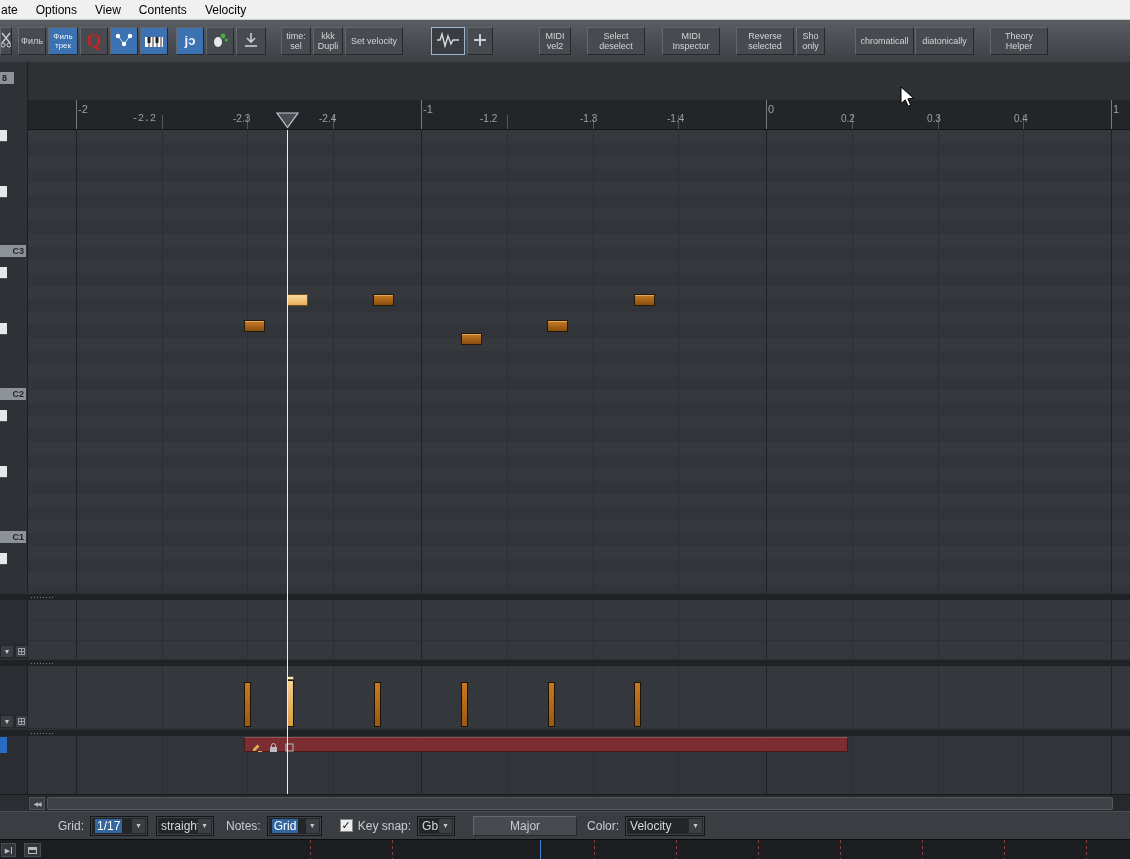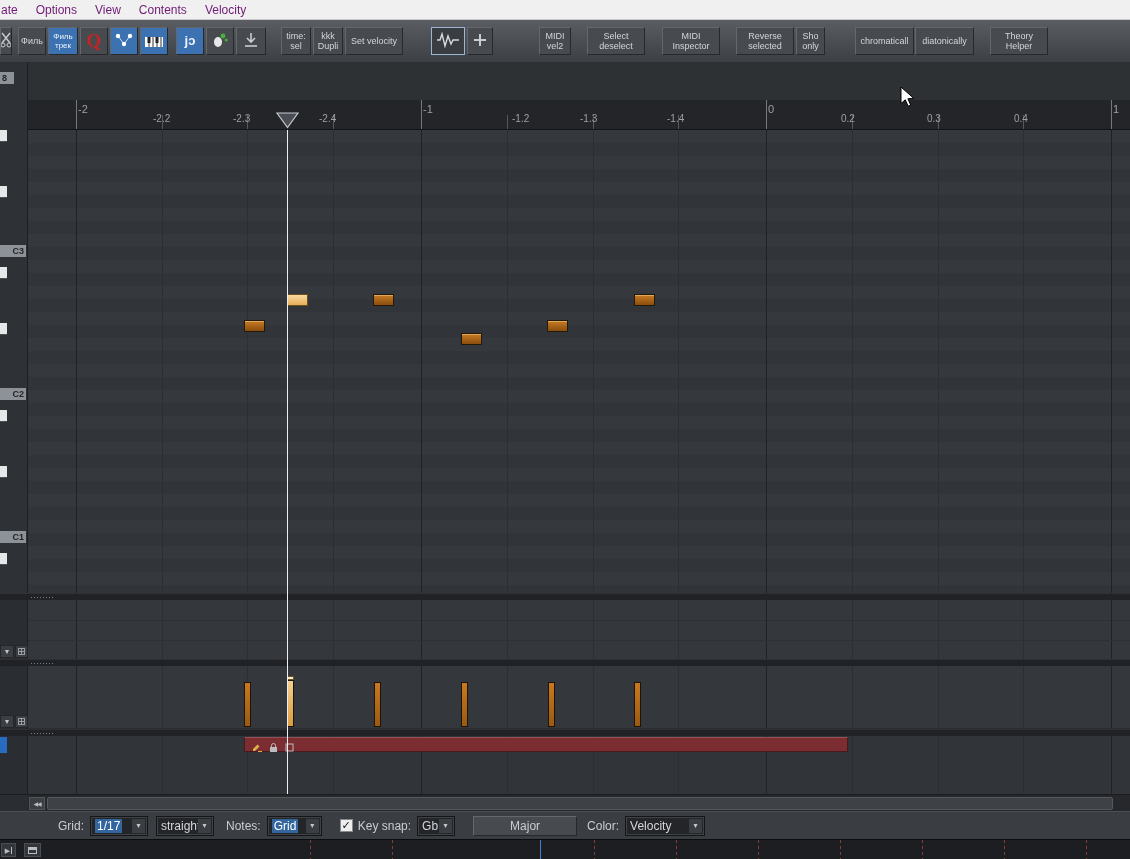--- a/index.html
+++ b/index.html
@@ -2,21 +2,21 @@
 <html><head>
 <meta charset="utf-8">
 <style>
   *{margin:0;padding:0;box-sizing:border-box}
   html,body{background:#222}
   #page{position:relative;width:1130px;height:859px;background:#2e3134;overflow:hidden;
         font-family:"Liberation Sans",sans-serif;-webkit-font-smoothing:antialiased}
 
   
   #menu-bar{position:absolute;left:0;top:0;width:1130px;height:20px;background:#f0f0f0;
-            border-bottom:1px solid #c9c9c9;display:flex;align-items:flex-end;font-size:12px;color:#701a75}
+            border-bottom:1px solid #c9c9c9;display:flex;align-items:flex-end;font-size:12px;color:#000000}
   .menu-item{padding:0 9px;height:100%;display:flex;align-items:center;cursor:default}
   .menu-item:first-child{padding-left:1px}
 
   
   #toolbar{position:absolute;left:0;top:20px;width:1130px;height:42px;
            background:linear-gradient(#5a5d62,#3c3f43);display:flex;align-items:center}
   .tb-btn{height:28px;flex:none;background:#474a4f;border:1px solid #26282b;border-top-color:#64676c;
           border-left-color:#64676c;display:flex;flex-direction:column;align-items:center;justify-content:center;
           color:#d3d6d9;font-size:9px;line-height:10px;overflow:hidden;cursor:default}
   .tb-btn.blue{background:#3c72b2;color:#eef4fb}
@@ -260,29 +260,29 @@
         <div class="olabel">C1</div>
       </div>
       <div class="okey top8" style="top: 10px;">
         <div class="olabel">8</div>
       </div>
     </div>
   <div id="ruler">
       <div class="tick major" style="left: 48px;"></div>
       <div class="rlabel major" style="left: 50px;">-2</div>
       <div class="tick" style="left: 134px;"></div>
-      <div class="rlabel" style="left: 125px;">-2.2</div>
+      <div class="rlabel" style="left: 104px; font-family: Liberation Mono, monospace;">-2.2</div>
       <div class="tick" style="left: 219px;"></div>
       <div class="rlabel" style="left: 205px; text-align: center;">-2.3</div>
       <div class="tick" style="left: 305px;"></div>
       <div class="rlabel" style="left: 291px;">-2.4</div>
       <div class="tick major" style="left: 393px;"></div>
       <div class="rlabel major" style="left: 395px;">-1</div>
       <div class="tick" style="left: 479px;"></div>
-      <div class="rlabel" style="left: 484px;">-1.2</div>
+      <div class="rlabel" style="left: 452px;">-1.2</div>
       <div class="tick" style="left: 565px;"></div>
       <div class="rlabel" style="left: 552px;">-1.3</div>
       <div class="tick" style="left: 650px;"></div>
       <div class="rlabel" style="left: 639px;">-1.4</div>
       <div class="tick major" style="left: 738px;"></div>
       <div class="rlabel major" style="left: 740px;">0</div>
       <div class="tick" style="left: 824px;"></div>
       <div class="rlabel" style="left: 813px;">0.2</div>
       <div class="tick" style="left: 910px;"></div>
       <div class="rlabel" style="left: 899px;">0.3</div>

